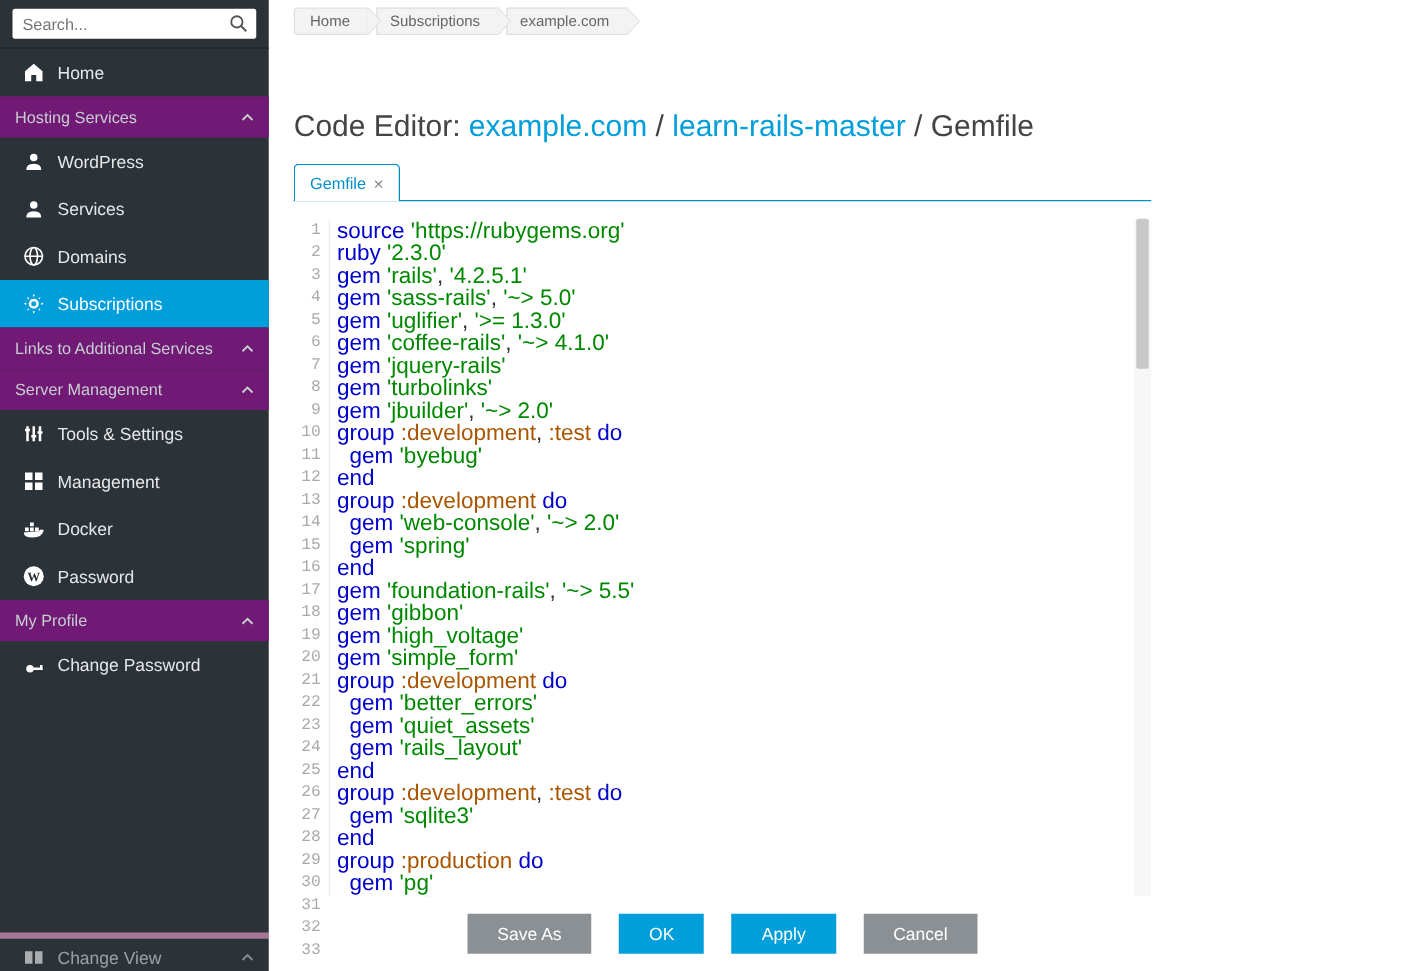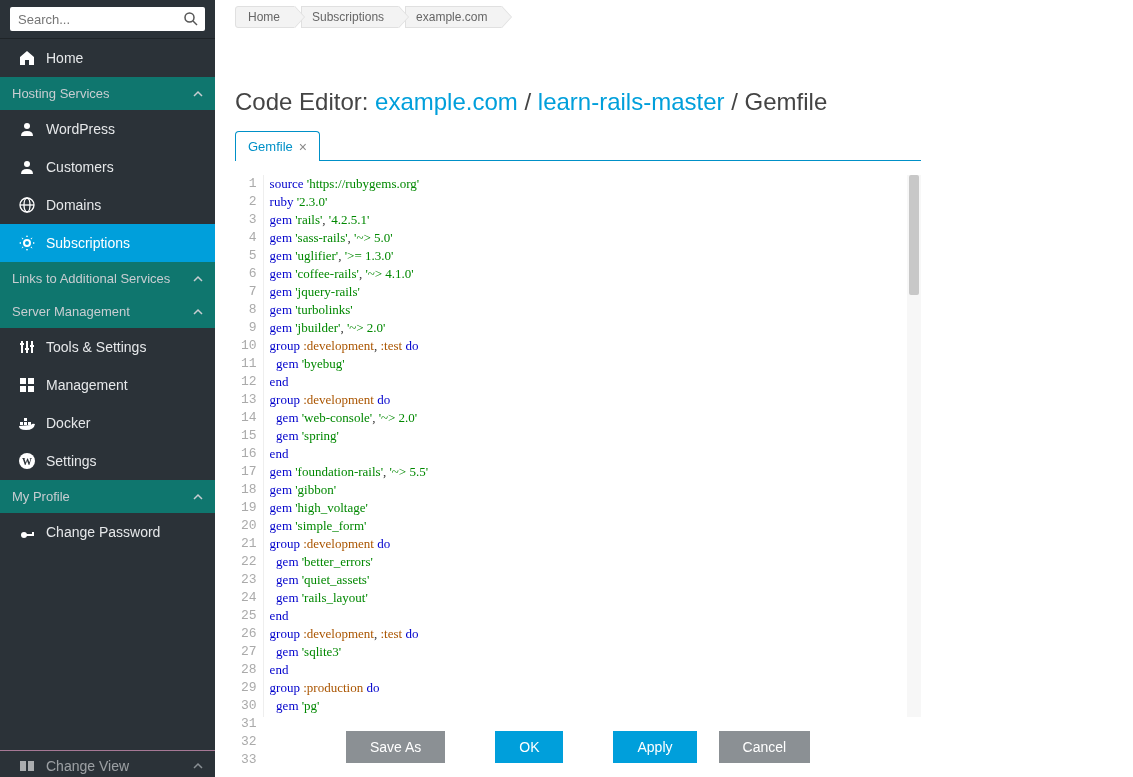--- a/index.html
+++ b/index.html
@@ -9,54 +9,54 @@
 
 .sidebar { width: 215px; background: #2b3238; color: #d9dde0; display: flex; flex-direction: column; flex-shrink: 0; }
 .search-wrap { padding: 7px 10px; border-bottom: 1px solid #1f2428; }
 .search { position: relative; }
 .search input { width: 100%; height: 24px; padding: 2px 26px 2px 8px; border: none; border-radius: 2px; background: #fff; font-size: 13px; color: #333; outline: none; }
 .search .magnify { position: absolute; right: 6px; top: 4px; width: 16px; height: 16px; fill: #555; }
 .nav-item { display: flex; align-items: center; padding: 10px 12px 10px 18px; cursor: pointer; color: #e6e8ea; font-size: 14px; gap: 10px; }
 .nav-item.active { background: #009fdb; color: #fff; }
 .nav-item .icon { width: 18px; height: 18px; flex-shrink: 0; display: flex; align-items: center; justify-content: center; }
 .nav-item.sub { padding-left: 18px; }
-.nav-section { display: flex; align-items: center; justify-content: space-between; padding: 9px 12px; background: #0f766e; color: #c8cdd1; font-size: 13px; cursor: pointer; }
+.nav-section { display: flex; align-items: center; justify-content: space-between; padding: 9px 12px; background: #701a75; color: #c8cdd1; font-size: 13px; cursor: pointer; }
 .nav-section .chev { width: 10px; height: 10px; }
-.bottom-item { border-top: 1px solid #f9a8d4; }
+.bottom-item { border-top: 5px solid #f9a8d4; }
 .cloudflare-icon { width: 18px; height: 12px; background: linear-gradient(to right, #f48120 0%, #f48120 60%, #faad3f 60%, #faad3f 100%); border-radius: 2px; }
 
 
 .main { flex: 1; display: flex; flex-direction: column; min-width: 0; }
 .breadcrumb { display: flex; align-items: center; padding: 6px 20px 4px 20px; font-size: 12px; color: #666; gap: 0; }
 .crumb { display: inline-flex; align-items: center; padding: 3px 14px 3px 10px; background: #f3f3f3; border: 1px solid #e0e0e0; position: relative; margin-right: 6px; cursor: pointer; height: 22px; }
 .crumb:first-child { border-radius: 3px 0 0 3px; padding-left: 12px; }
 .crumb::after { content: ""; position: absolute; right: -10px; top: -1px; width: 0; height: 0; border-top: 11px solid transparent; border-bottom: 11px solid transparent; border-left: 10px solid #f3f3f3; z-index: 2; }
 .crumb::before { content: ""; position: absolute; right: -11px; top: -1px; width: 0; height: 0; border-top: 11px solid transparent; border-bottom: 11px solid transparent; border-left: 10px solid #e0e0e0; z-index: 1; }
 .page-title { padding: 8px 20px 14px 20px; font-size: 24px; font-weight: 400; color: #444; margin-top: 48px; }
 .page-title .link { color: #009fdb; }
 .page-title .sep { color: #444; }
 
 .tabs { display: flex; margin: 0 20px; border-bottom: 1px solid #0090c7; }
 .tab { display: flex; align-items: center; gap: 6px; padding: 7px 12px; border: 1px solid #0090c7; border-bottom: none; background: #fff; color: #0090c7; font-size: 13px; cursor: pointer; position: relative; top: 1px; border-radius: 4px 4px 0 0; }
 .tab .close { font-size: 14px; line-height: 1; color: #888; cursor: pointer; }
 
 .editor-wrap { flex: 1; margin: 14px 20px 0 20px; display: flex; min-height: 0; position: relative; }
 .gutter { background: #fff; text-align: right; color: #aaa; font-family: Consolas, "Courier New", monospace; font-size: 13px; padding: 0 6px; user-select: none; line-height: 18px; border-right: 1px solid #eee; }
-.code { flex: 1; font-family: Liberation Serif, serif; font-size: 13px; line-height: 18px; white-space: pre; padding-left: 6px; color: #333; overflow: hidden; }
+.code { flex: 1; font-family: Liberation Sans, sans-serif; font-size: 18px; line-height: 18px; white-space: pre; padding-left: 6px; color: #333; overflow: hidden; }
 .scrollbar { position: absolute; right: 0; top: 0; bottom: 0; width: 14px; background: #f7f7f7; }
 .scrollbar .thumb { position: absolute; left: 2px; right: 2px; top: 0; height: 120px; background: #c8c8c8; border-radius: 2px; }
 
 .str { color: #008800; }
 .kw { color: #0000cc; }
 .sym { color: #aa5500; }
 
 .button-bar { display: flex; gap: 22px; padding: 14px 4px; justify-content: center; }
 .btn { padding: 8px 24px; border: none; font-size: 14px; cursor: pointer; color: #fff; }
 .btn.gray { background: #8b9094; }
-.btn.blue { background: #009fdb; margin-left: 28px; }
+.btn.blue { background: #009fdb; }
 
 svg { display: block; }
 </style>
 </head>
 <body>
 
 <div class="app">
 
   <aside class="sidebar">
     <div class="search-wrap">
@@ -94,21 +94,21 @@
         </span>
       <span>WordPress</span>
     </div>
     <div class="nav-item sub">
       <span class="icon">
           <svg viewBox="0 0 18 18" width="18" height="18" fill="#fff">
             <circle cx="9" cy="6" r="3"></circle>
             <path d="M3 16 Q3 11 9 11 Q15 11 15 16 Z"></path>
           </svg>
         </span>
-      <span>Customers</span>
+      <span>Services</span>
     </div>
     <div class="nav-item sub">
       <span class="icon">
           <svg viewBox="0 0 18 18" width="18" height="18" fill="none" stroke="#fff" stroke-width="1.3">
             <circle cx="9" cy="9" r="7"></circle>
             <ellipse cx="9" cy="9" rx="3" ry="7"></ellipse>
             <line x1="2" y1="9" x2="16" y2="9"></line>
           </svg>
         </span>
       <span>Domains</span>
@@ -171,21 +171,21 @@
         </span>
       <span>Docker</span>
     </div>
     <div class="nav-item sub">
       <span class="icon">
           <svg viewBox="0 0 18 18" width="18" height="18" fill="#fff">
             <circle cx="9" cy="9" r="8"></circle>
             <text x="9" y="13" font-size="10" text-anchor="middle" fill="#2b3238" font-family="serif" font-weight="bold">W</text>
           </svg>
         </span>
-      <span>Settings</span>
+      <span>Password</span>
     </div>
 
     <div class="nav-section">
       <span>My Profile</span>
       <svg class="chev" viewBox="0 0 10 10">
           <path d="M1 7 L5 3 L9 7" stroke="#c8cdd1" stroke-width="1.5" fill="none"></path>
         </svg>
     </div>
     <div class="nav-item sub">
       <span class="icon">

